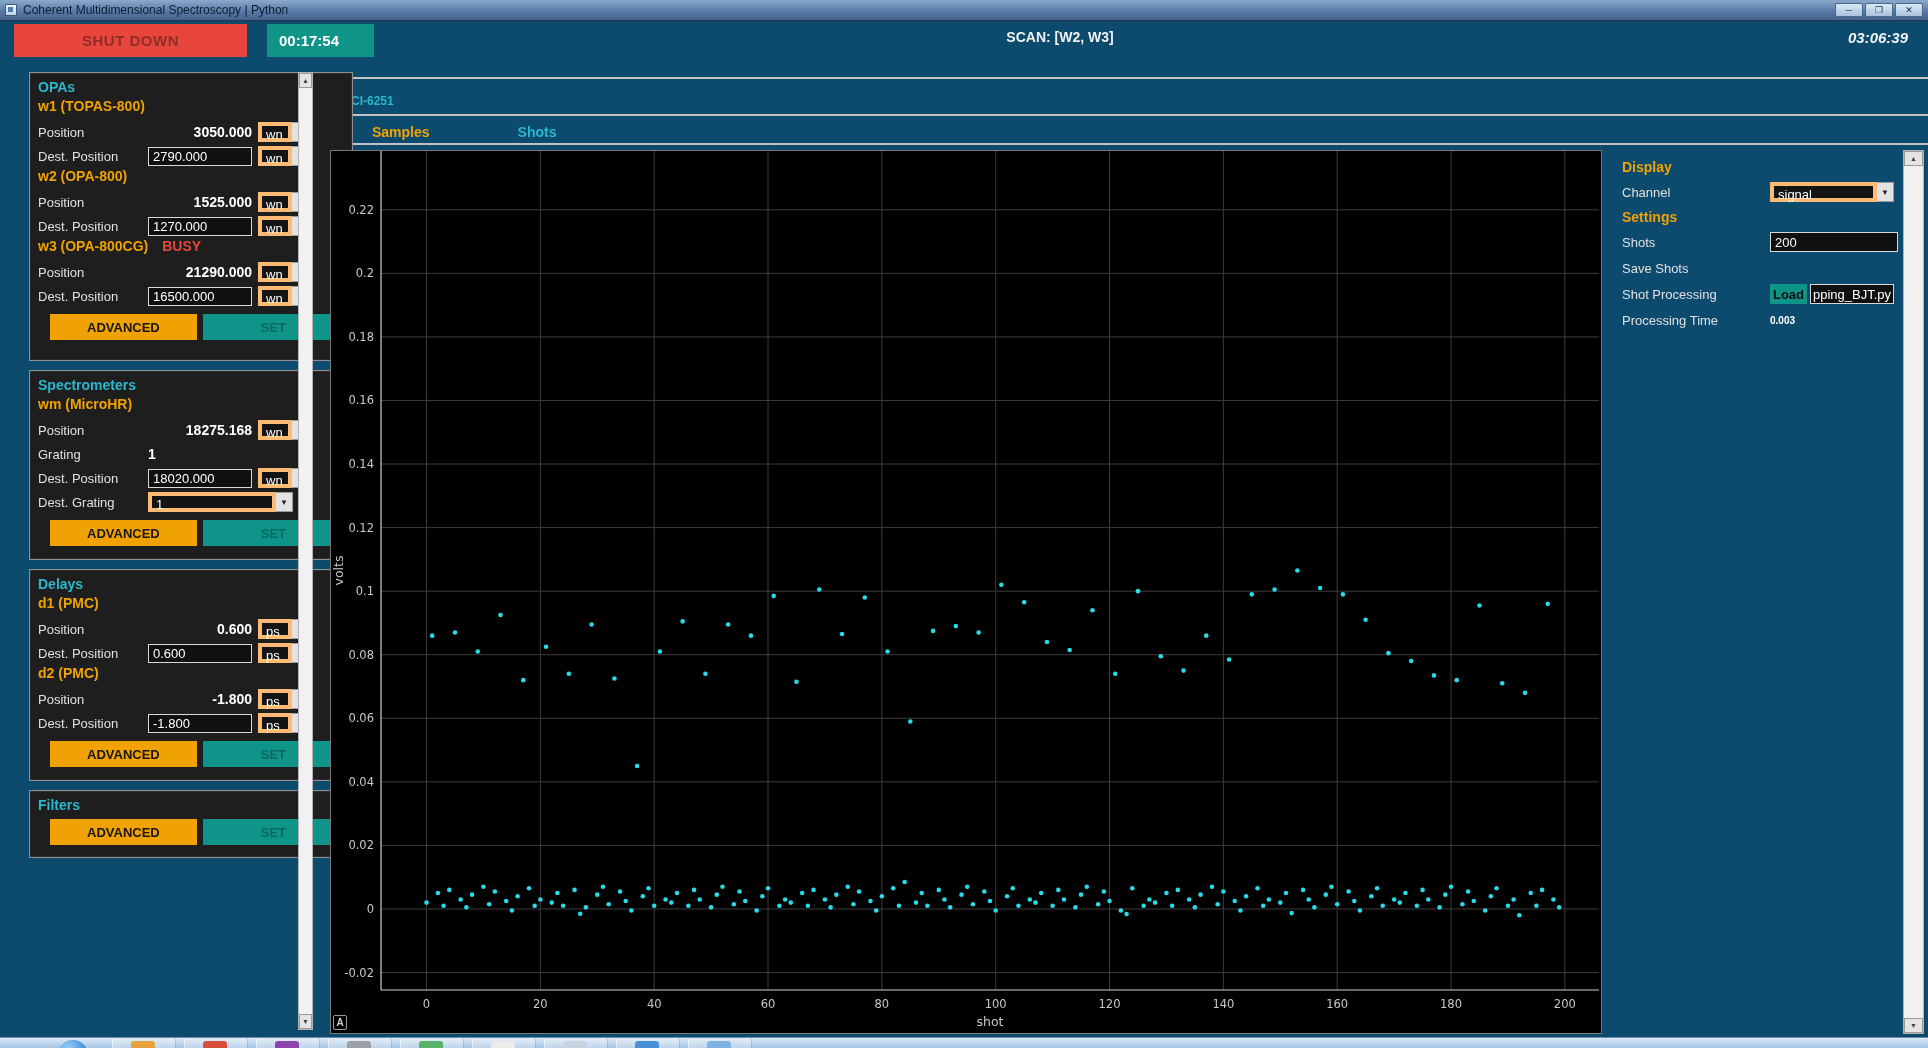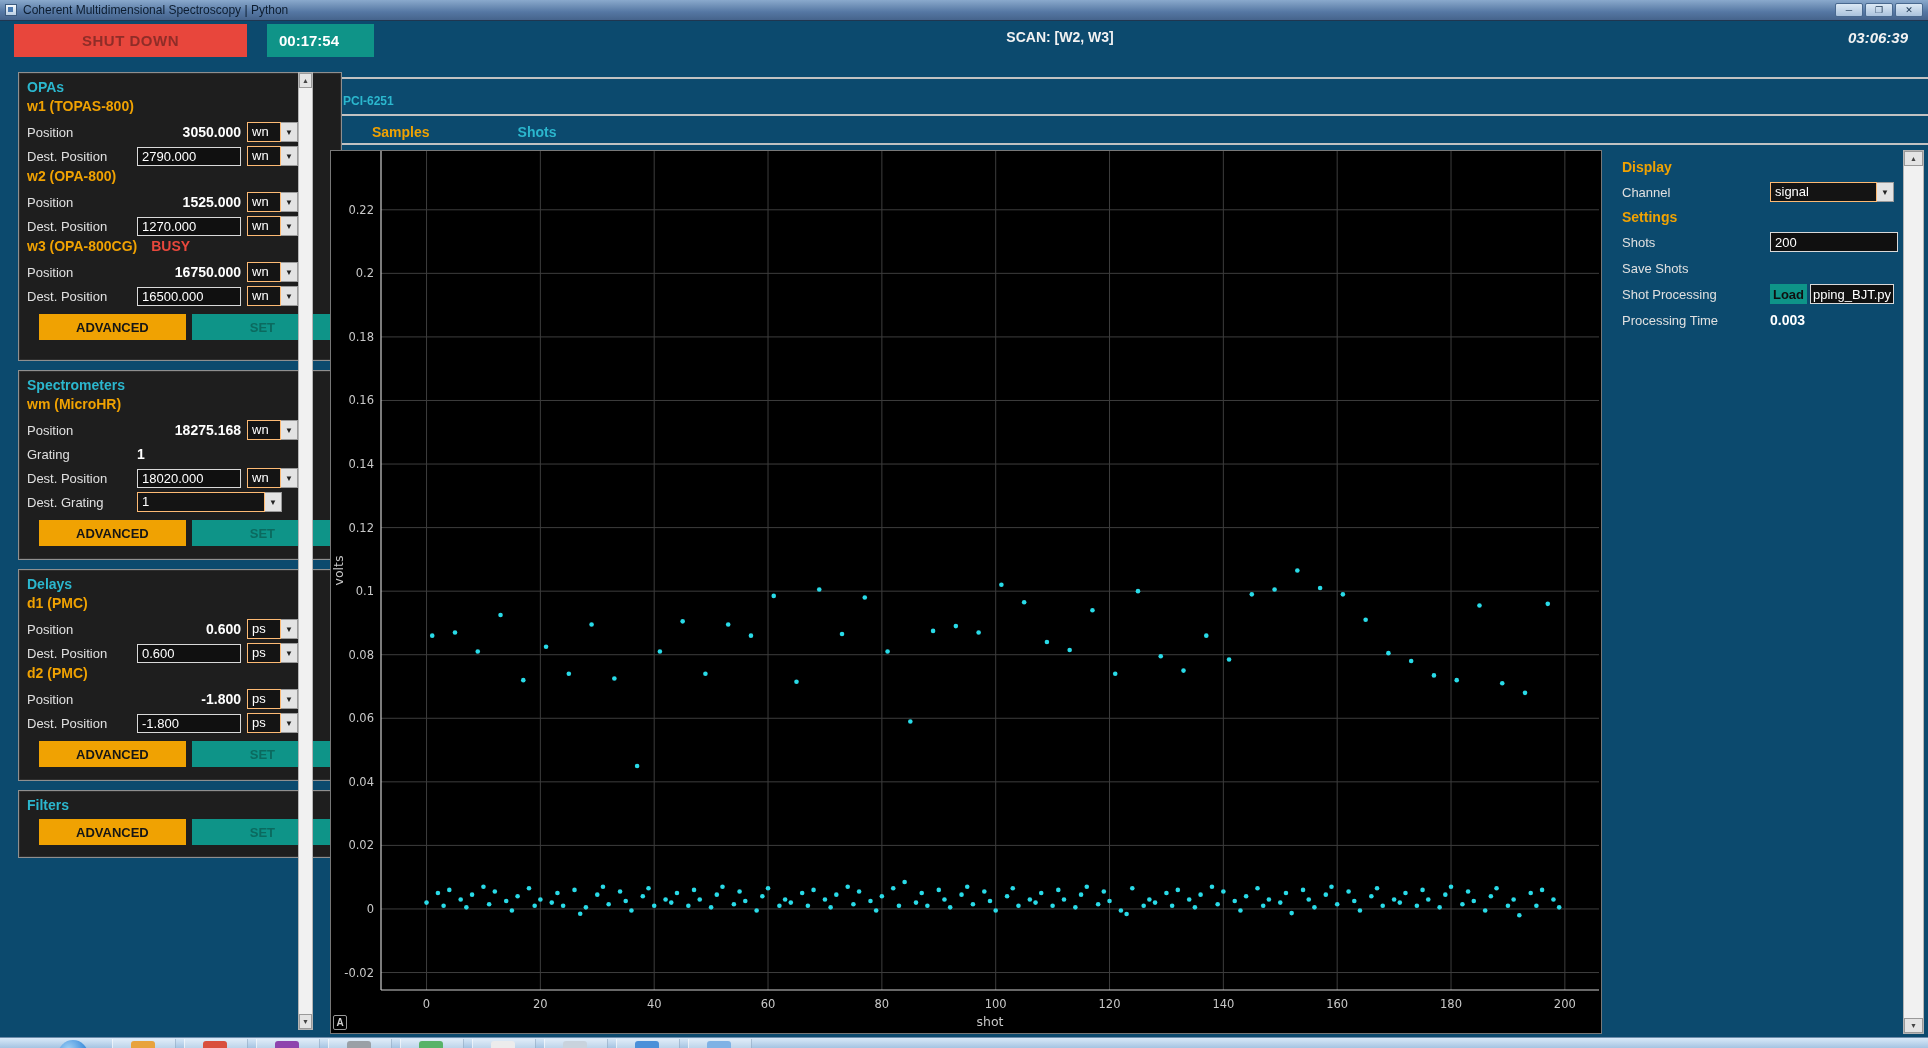--- a/index.html
+++ b/index.html
@@ -28,35 +28,35 @@
     color:#f2f2f2; font-weight:bold; font-size:14px; }
   .clock { position:absolute; right:20px; top:29px; color:#f2f2f2; font-weight:bold; font-size:15px;font-style:italic; }
   
   .hline { position:absolute; left:318px; right:0; height:2px; background:#c2c2c2; }
   #menu { position:absolute; left:346px; top:58px; display:flex; gap:48px; }
   .menu-item { font-size:14px; font-weight:bold; color:#f0a202; cursor:default; }
   .menu-item.active { color:#2bb7ce; }
   #pci { position:absolute; left:343px; top:94px; font-size:12px; font-weight:bold; color:#2bb7ce; }
   #viewtabs { position:absolute; left:372px; top:124px; display:flex; gap:88px; }
   
-  #sidebar { position:absolute; left:18px; top:72px; width:324px; }
+  #sidebar { position:absolute; left:29px; top:72px; width:324px; }
   .section { border:1px solid #8f8f8f; box-shadow:inset 0 0 0 1px #2e2e2e; background:#1e1e1e;
     padding:6px 8px 4px 8px; margin-bottom:9px; overflow:hidden; }
   .sec-h { font-size:14px; font-weight:bold; color:#2bb7ce; display:block; margin-bottom:3px; }
   .dev-h { font-size:14px; font-weight:bold; color:#f0a202; height:22px; }
   .busy { color:#e8483c; margin-left:14px; }
   .row { display:flex; align-items:center; height:24px; }
   .rlab { flex:0 0 110px; font-size:13px; color:#e0e0e0; }
   .rval { width:104px; text-align:right; color:#fff; font-weight:bold; font-size:14px;
     margin-right:6px; white-space:nowrap; overflow:hidden; }
   .rval-left { color:#fff; font-weight:bold; font-size:14px; }
   .tinput { width:104px; height:19px; background:#101010; border:1px solid #d9d9d9; color:#fff;
     font-size:13px; padding:0 4px; margin-right:6px; font-family:"Liberation Sans",sans-serif; }
   .sel { display:flex; height:20px; }
-  .sel-txt { border:1px solid #fdba74; background:#141414; color:#fff; font-size:13px;
+  .sel-txt { border:4px solid #fdba74; background:#141414; color:#fff; font-size:13px;
     padding:1px 4px 0 4px; width:34px; height:20px; }
   .sel-wide .sel-txt { width:128px; }
   .arrowbox { width:17px; height:20px; background:#e3e3e3; border:1px solid #9a9a9a; border-left:none;
     color:#222; font-size:8px; display:flex; align-items:center; justify-content:center; }
   .btnrow { display:flex; gap:6px; margin:6px 0 4px 12px; }
   .btn-adv { flex:1.04; height:26px; background:#f0a202; color:#161616; font-weight:bold;
     font-size:13px; border:none; font-family:"Liberation Sans",sans-serif; }
   .btn-set { flex:1; height:26px; background:#0e9488; color:#0b6a5f; font-weight:bold;
     font-size:13px; border:none; font-family:"Liberation Sans",sans-serif; }
   
@@ -71,21 +71,21 @@
   .abtn { position:absolute; left:2px; bottom:3px; width:14px; height:15px; border:1px solid #9a9a9a;
     border-radius:2px; color:#cfcfcf; font-size:10px; font-weight:bold; text-align:center;
     line-height:14px; }
   
   .rpanel { position:absolute; left:1622px; top:155px; width:272px; }
   .prow { display:flex; align-items:center; height:26px; }
   .plab { flex:0 0 148px; font-size:13px; color:#e0e0e0; }
   .phead { font-size:14px; font-weight:bold; color:#f0a202; height:24px; line-height:24px; }
   .pinput { width:128px; height:20px; background:#101010; border:1px solid #d9d9d9; color:#fff;
     font-size:13px; padding:0 4px; font-family:"Liberation Sans",sans-serif; }
-  .pval { color:#fff; font-weight:bold; font-size:14px; }
+  .pval { color:#fff; font-weight:bold; font-size:10px; }
   .load-btn { width:42px; height:20px; background:#0e9488; color:#101010; font-weight:bold;
     font-size:13px; border:none; margin-right:3px; font-family:"Liberation Sans",sans-serif; }
   .file-input { width:84px; height:20px; background:#101010; border:1px solid #d9d9d9; color:#fff;
     font-size:13px; padding:0 2px; font-family:"Liberation Sans",sans-serif; }
   
   .taskbar { position:absolute; left:0; top:1037px; width:1928px; height:11px;
     background:linear-gradient(#d9e9f8,#a5c4e2); border-top:1px solid #6d8cab; }
   .orb { position:absolute; left:58px; top:2px; width:30px; height:30px; border-radius:50%;
     background:radial-gradient(circle at 35% 30%, #9fd0f5, #3f8edc 60%, #1d5ea8); }
   .tb-btn { position:absolute; top:1px; width:64px; height:10px; background:rgba(255,255,255,.28);
@@ -156,21 +156,21 @@
           <span class="rlab">Dest. Position</span>
           <input class="tinput" value="1270.000" style="">
           <span class="sel">
             <span class="sel-txt">wn</span>
             <span class="arrowbox">▼</span>
           </span>
         </div>
         <div class="dev-h">w3 (OPA-800CG)<span class="busy">BUSY</span></div>
         <div class="row">
           <span class="rlab">Position</span>
-          <span class="rval">16750.000</span>
+          <span class="rval">21290.000</span>
           <span class="sel">
             <span class="sel-txt">wn</span>
             <span class="arrowbox">▼</span>
           </span>
         </div>
         <div class="row">
           <span class="rlab">Dest. Position</span>
           <input class="tinput" value="16500.000" style="">
           <span class="sel">
             <span class="sel-txt">wn</span>

